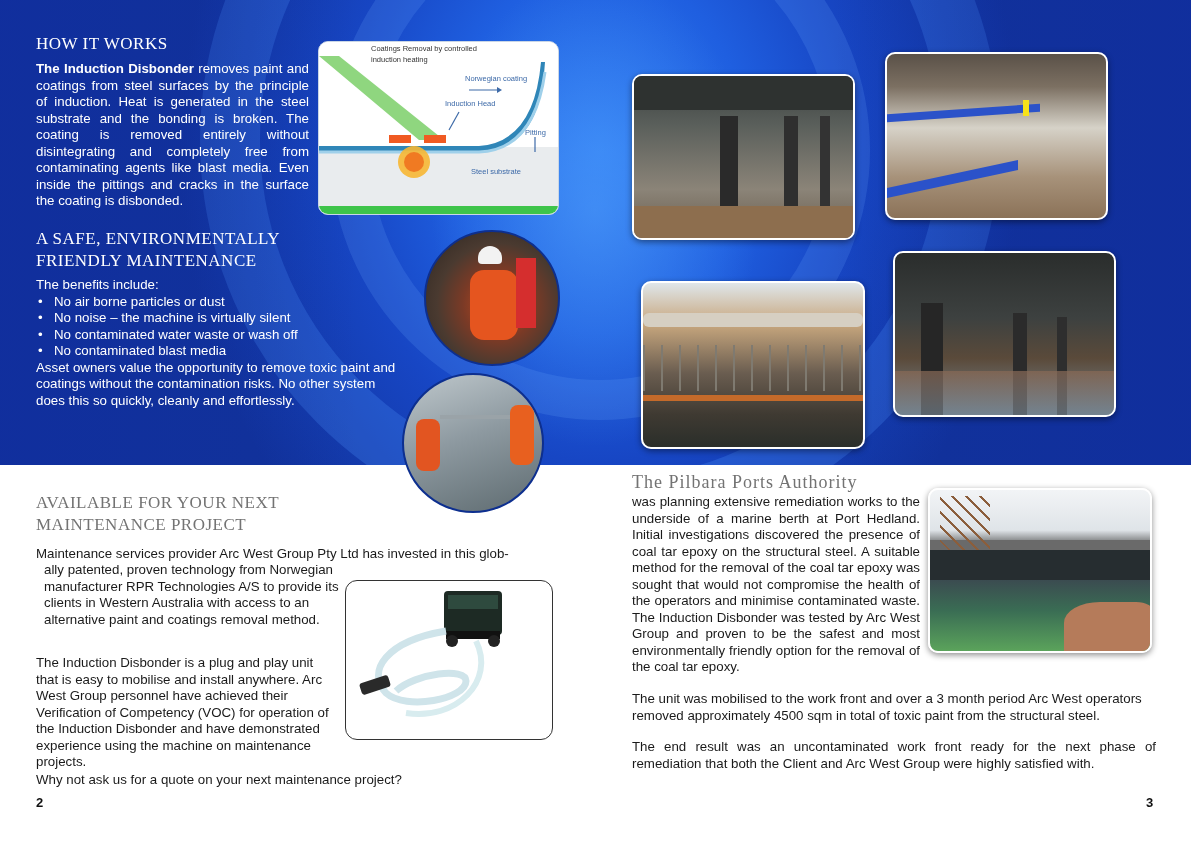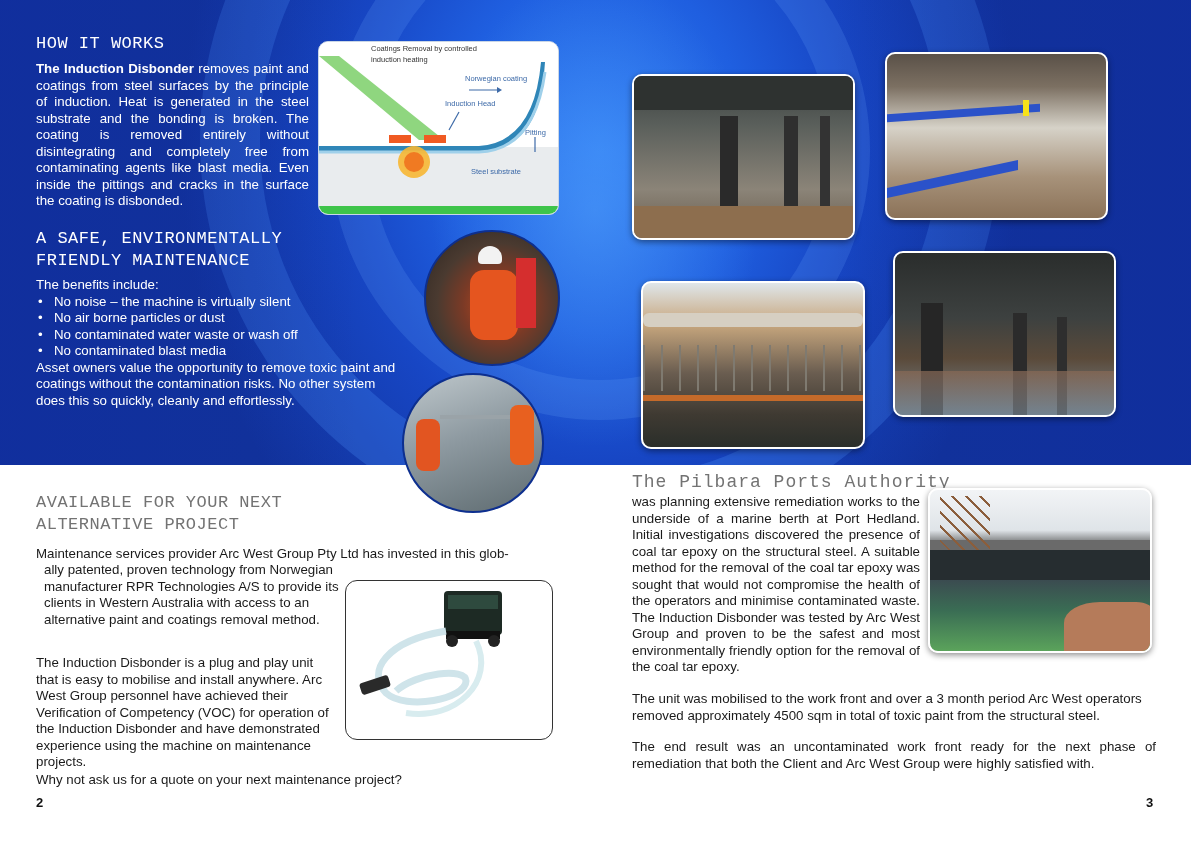--- a/index.html
+++ b/index.html
@@ -18,21 +18,21 @@
   .top-band .glow {
     position: absolute; left: 430px; top: -30px; width: 330px; height: 480px; border-radius: 50%;
     background: radial-gradient(ellipse at center, rgba(90,170,255,0.45) 0%, rgba(90,170,255,0) 70%);
   }
   .top-band .band-left {
     position: absolute; left: 0; top: 0; width: 1191px; height: 465px;
     background: linear-gradient(90deg, rgba(16,44,160,0.55) 0%, rgba(16,44,160,0) 30%, rgba(16,44,160,0) 70%, rgba(16,44,160,0.55) 100%);
   }
 
   .heading {
-    position: absolute; font-family: Liberation Mono, monospace; font-weight: normal;
+    position: absolute; font-family: Liberation Serif, serif; font-weight: normal;
     letter-spacing: 0.5px;
   }
   .heading.white { color: #fff; font-size: 17px; }
   .heading.dark { color: #737373; font-size: 17px; }
 
   .para { position: absolute; font-size: 13.3px; line-height: 16.5px; }
   .para.white { color: #fff; }
   .para.dark { color: #1a1a1a; }
   .justify { text-align: justify; }
   .bold { font-weight: bold; }
@@ -104,22 +104,22 @@
   <div class="lbl" style="left:152px;top:125px;">Steel substrate</div>
 </div>
 
 <h2 class="heading white" style="left:36px;top:228px;line-height:22px;">
   <span>A SAFE, ENVIRONMENTALLY</span><br>
   <span>FRIENDLY MAINTENANCE</span>
 </h2>
 <div class="para white" style="left:36px;top:277px;width:360px;">
   <p>The benefits include:</p>
   <ul class="bullets">
+    <li>No air borne particles or dust</li>
     <li>No noise – the machine is virtually silent</li>
-    <li>No air borne particles or dust</li>
     <li>No contaminated water waste or wash off</li>
     <li>No contaminated blast media</li>
   </ul>
   <p>Asset owners value the opportunity to remove toxic paint and coatings without the contamination risks. No other system does this so quickly, cleanly and effortlessly.</p>
 </div>
 
 <div class="circle" style="left:424px;top:230px;width:136px;height:136px;background:radial-gradient(circle at 55% 55%, #c84a1c 0%, #7a3a26 35%, #4a3a30 60%, #2a2420 100%);">
   <div style="position:absolute;left:52px;top:14px;width:24px;height:18px;border-radius:12px 12px 4px 4px;background:#f2f2f2;"></div>
   <div style="position:absolute;left:44px;top:38px;width:48px;height:70px;border-radius:14px;background:#e5551f;"></div>
   <div style="position:absolute;left:90px;top:26px;width:20px;height:70px;background:#d52e2e;"></div>
@@ -149,21 +149,21 @@
 </div>
 <div class="photo" style="left:893px;top:251px;width:223px;height:166px;background:linear-gradient(180deg,#2a2d2c 0%,#3d4140 40%,#5a4a3a 65%,#7a8a96 100%);">
   <div style="position:absolute;left:26px;top:50px;width:22px;height:116px;background:#262626;"></div>
   <div style="position:absolute;left:118px;top:60px;width:14px;height:106px;background:#2b2b2b;"></div>
   <div style="position:absolute;left:162px;top:64px;width:10px;height:102px;background:#2e2e2e;"></div>
   <div style="position:absolute;left:0;top:118px;width:100%;height:48px;background:linear-gradient(180deg,#8a6a56,#6e8292);opacity:0.7;"></div>
 </div>
 
 <h2 class="heading dark" style="left:36px;top:492px;line-height:22px;">
   <span>AVAILABLE FOR YOUR NEXT</span><br>
-  <span>ALTERNATIVE PROJECT</span>
+  <span>MAINTENANCE PROJECT</span>
 </h2>
 <p class="para dark" style="left:36px;top:546px;width:520px;">Maintenance services provider Arc West Group Pty Ltd has invested in this glob-</p>
 <p class="para dark" style="left:44px;top:562px;width:305px;">ally patented, proven technology from Norwegian manufacturer RPR Technologies A/S to provide its clients in Western Australia with access to an alternative paint and coatings removal method.</p>
 <p class="para dark" style="left:36px;top:655px;width:302px;">The Induction Disbonder is a plug and play unit that is easy to mobilise and install anywhere. Arc West Group personnel have achieved their Verification of Competency (VOC) for operation of the Induction Disbonder and have demonstrated experience using the machine on maintenance projects.</p>
 <p class="para dark" style="left:36px;top:772px;width:420px;">Why not ask us for a quote on your next maintenance project?</p>
 
 <div class="equip">
   <svg width="208" height="160" viewBox="0 0 208 160">
     <rect x="98" y="10" width="58" height="44" rx="4" fill="#1d2a24"></rect>
     <rect x="102" y="14" width="50" height="14" fill="#2e4a3e"></rect>

